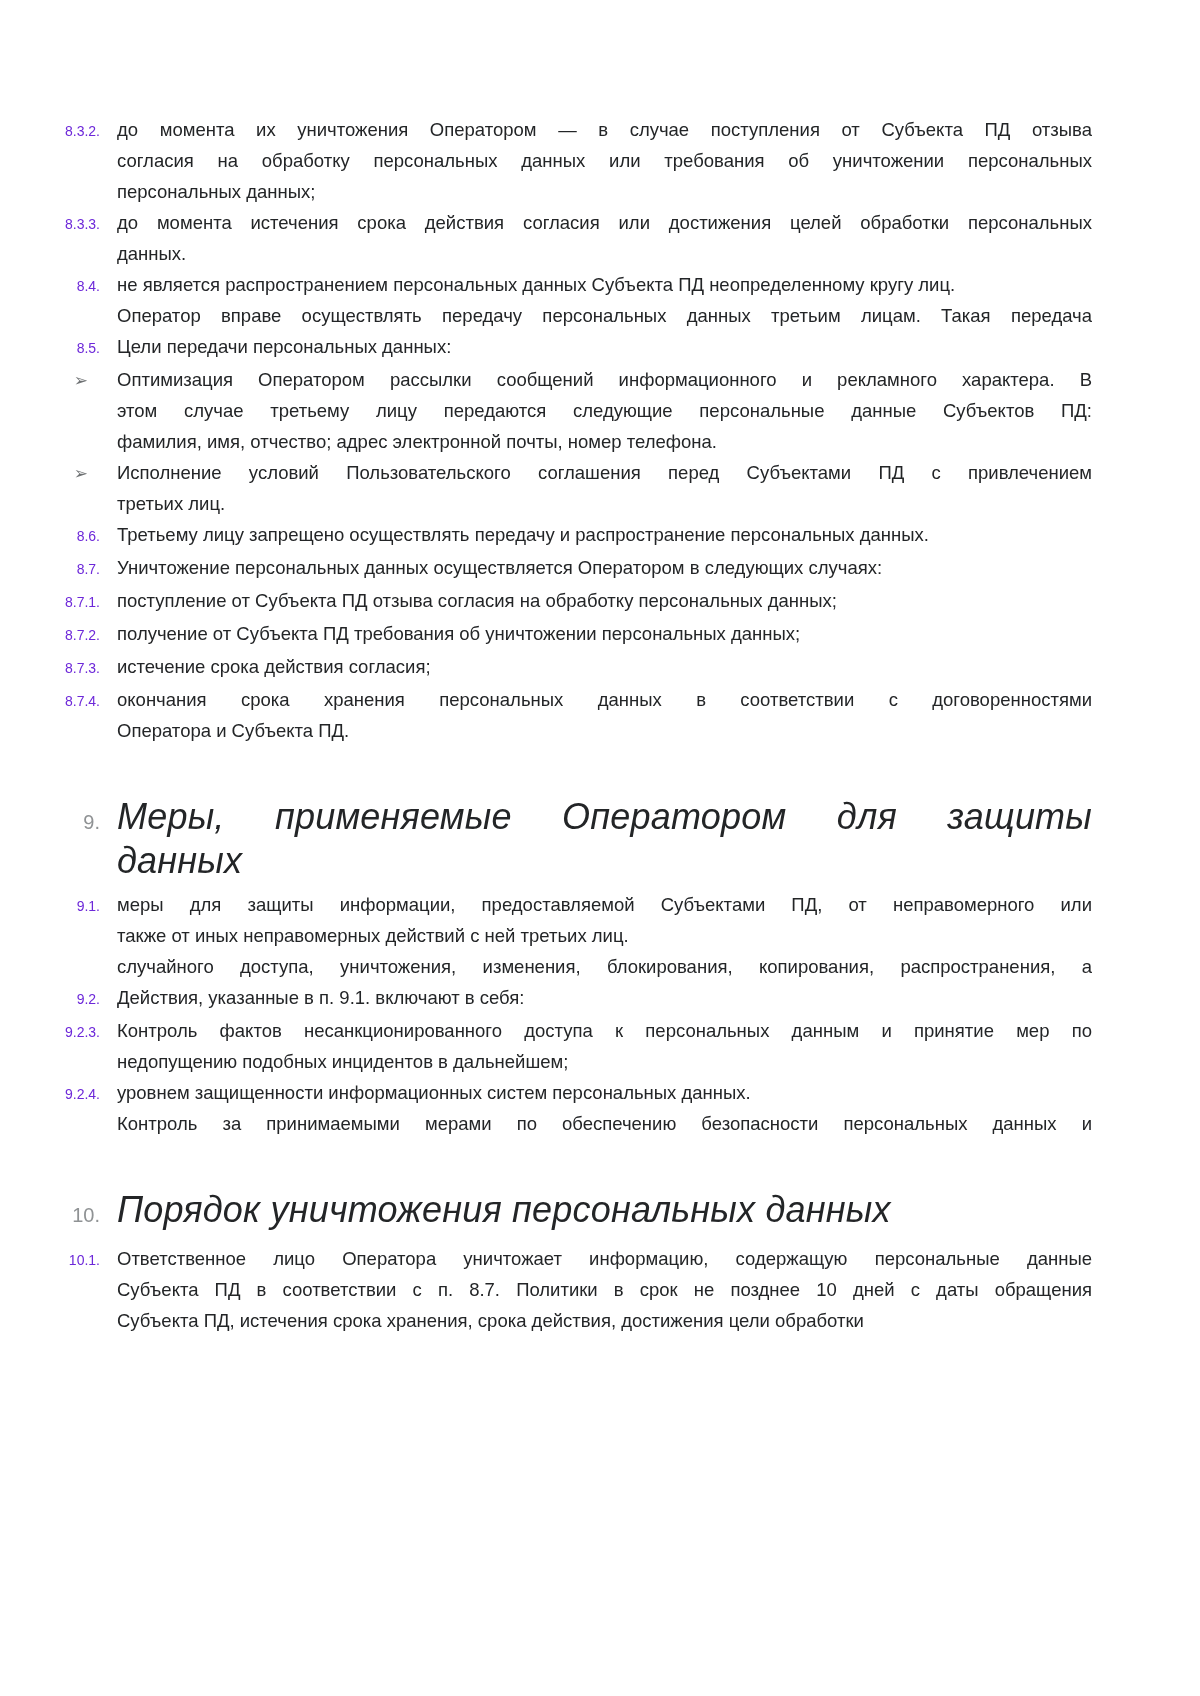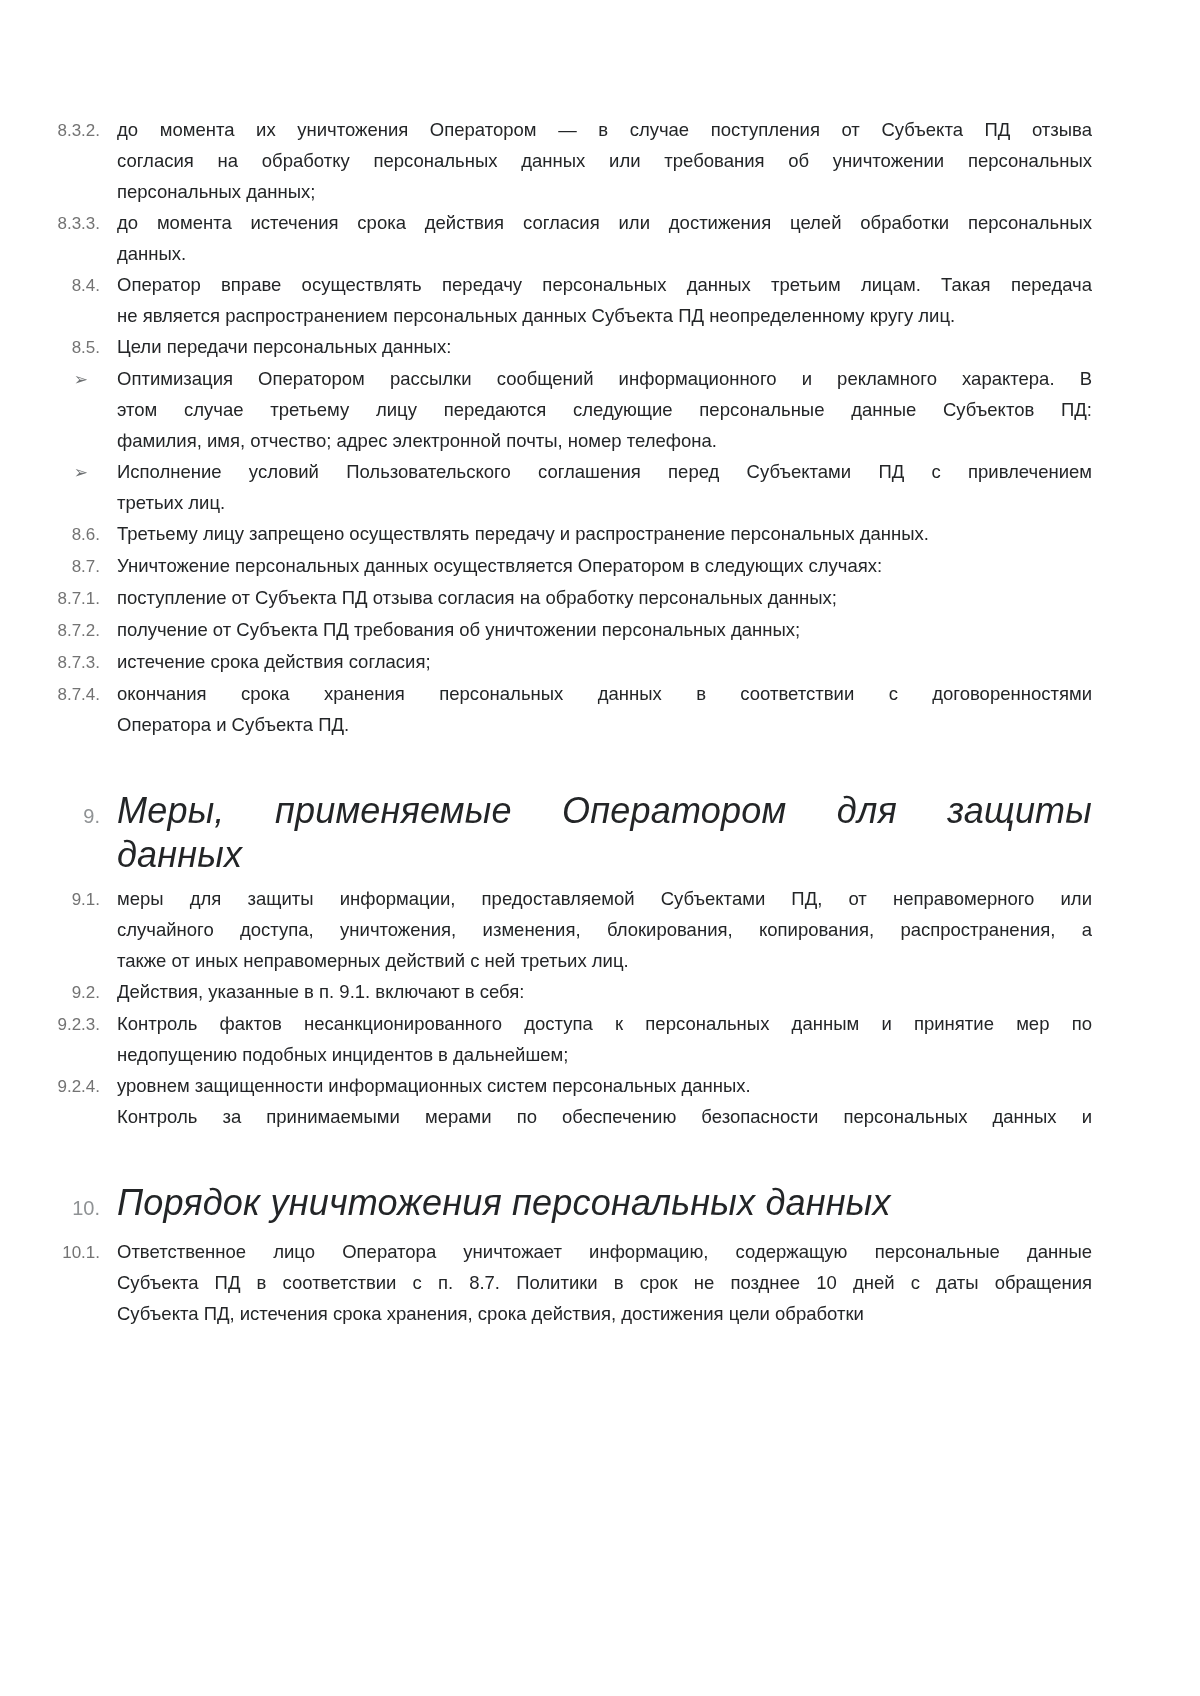--- a/index.html
+++ b/index.html
@@ -18,22 +18,22 @@
     padding: 114px 108px 0 40px;
   }
   .row {
     display: flex;
     align-items: baseline;
   }
   .num {
     flex: 0 0 60px;
     padding-right: 9px;
     text-align: right;
-    color: #737373;
-    font-size: 17px;
+    color: #6d28d9;
+    font-size: 14px;
     line-height: 31px;
     white-space: nowrap;
   }
   .num.bullet {
     flex-basis: 48px;
     padding-right: 21px;
     color: #6e7173;
     font-size: 17px;
   }
   .txt {
@@ -83,22 +83,22 @@
       <div class="row">
         <div class="num">8.3.3.</div>
         <div class="txt">
           <div class="line jfull">до момента истечения срока действия согласия или достижения целей обработки персональных</div>
           <div class="line">данных.</div>
         </div>
       </div>
       <div class="row">
         <div class="num">8.4.</div>
         <div class="txt">
+          <div class="line">не является распространением персональных данных Субъекта ПД неопределенному кругу лиц.</div>
           <div class="line jfull">Оператор вправе осуществлять передачу персональных данных третьим лицам. Такая передача</div>
-          <div class="line">не является распространением персональных данных Субъекта ПД неопределенному кругу лиц.</div>
         </div>
       </div>
       <div class="row">
         <div class="num">8.5.</div>
         <div class="txt">
           <div class="line">Цели передачи персональных данных:</div>
         </div>
       </div>
       <div class="row">
         <div class="num bullet">➢</div>
@@ -156,22 +156,22 @@
         <div class="num">9.</div>
         <div class="txt">
           <div class="line jfull">Меры, применяемые Оператором для защиты персональных</div>
           <div class="line">данных</div>
         </div>
       </div>
       <div class="row">
         <div class="num">9.1.</div>
         <div class="txt">
           <div class="line jfull">меры для защиты информации, предоставляемой Субъектами ПД, от неправомерного или</div>
+          <div class="line">также от иных неправомерных действий с ней третьих лиц.</div>
           <div class="line jfull">случайного доступа, уничтожения, изменения, блокирования, копирования, распространения, а</div>
-          <div class="line">также от иных неправомерных действий с ней третьих лиц.</div>
         </div>
       </div>
       <div class="row">
         <div class="num">9.2.</div>
         <div class="txt">
           <div class="line">Действия, указанные в п. 9.1. включают в себя:</div>
         </div>
       </div>
       <div class="row">
         <div class="num">9.2.3.</div>

